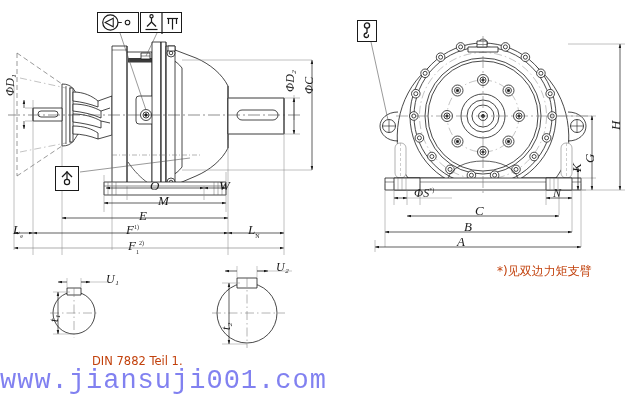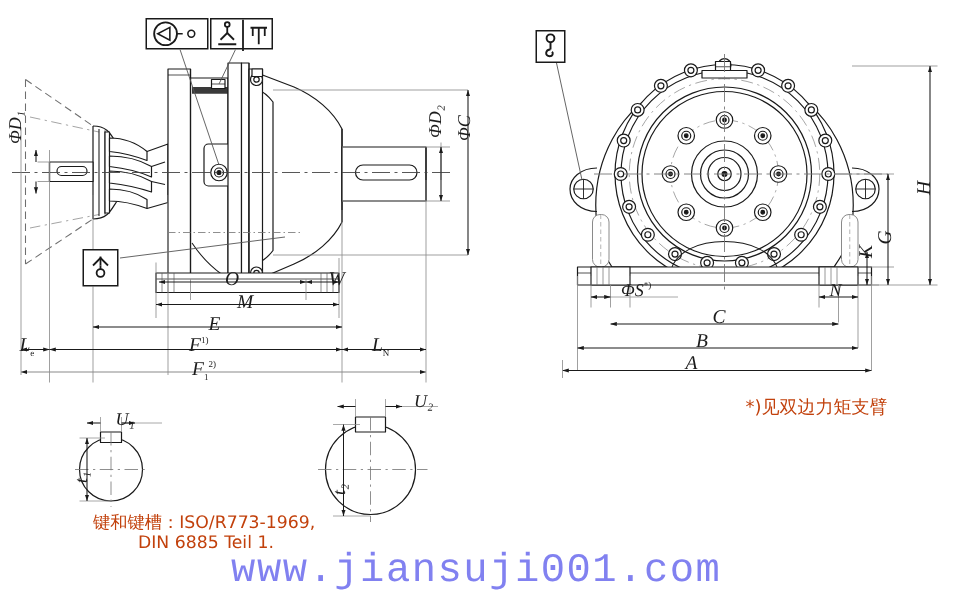--- a/index.html
+++ b/index.html
@@ -9,21 +9,21 @@
     color:#1a1a1a;
   }
   #sheet{position:absolute;left:0;top:0;width:635px;height:409px;}
   svg.draw{position:absolute;left:0;top:0;width:635px;height:409px;}
   .lbl{position:absolute;font-family:"Liberation Serif",serif;font-style:italic;color:#1c1c1c;white-space:nowrap;}
   .lbl.up{font-style:normal;}
   .sup{font-style:normal;font-size:6px;vertical-align:super;}
   .sub{font-style:normal;font-size:6px;vertical-align:sub;}
   .cjk{font-family:"DejaVu Sans","Liberation Sans",sans-serif;font-style:normal;color:#c2410c;}
   #watermark{
-    position:absolute;left:0;top:366px;width:635px;text-align:center;
+    position:absolute;left:0;top:366px;width:635px;text-align:left;
     font-family:"Liberation Mono","DejaVu Sans Mono",monospace;
     font-size:27px;color:#7b7bf0;letter-spacing:1px;
     opacity:.95;
   }
 </style>
 </head>
 <body>
 
 <div id="sheet">
 
@@ -483,26 +483,25 @@
 <div class="lbl" style="left:569px;top:172px;font-size:13px;transform:rotate(-90deg);transform-origin:left top;">K</div>
 
 <div class="lbl up" style="left:414px;top:186px;font-size:12px;">
   <span style="font-style:italic;">ΦS</span><span class="sup">*)</span>
 </div>
 <div class="lbl" style="left:553px;top:186px;font-size:12px;">N</div>
 <div class="lbl" style="left:475px;top:203px;font-size:13px;">C</div>
 <div class="lbl" style="left:464px;top:219px;font-size:13px;">B</div>
 <div class="lbl" style="left:457px;top:234px;font-size:13px;">A</div>
 
-<div class="lbl" style="left:77px;top:272px;font-size:12px;">U₁</div>
+<div class="lbl" style="left:106px;top:272px;font-size:12px;">U₁</div>
 <div class="lbl" style="left:47px;top:322px;font-size:12px;transform:rotate(-90deg);transform-origin:left top;">t₁</div>
 
 <div class="lbl" style="left:276px;top:260px;font-size:12px;">U₂</div>
 <div class="lbl" style="left:219px;top:330px;font-size:12px;transform:rotate(-90deg);transform-origin:left top;">t₂</div>
 
-<div class="cjk" style="position:absolute;left:62px;top:341px;font-size:11.5px;line-height:14px;">键和键槽：ISO/R773-1969,</div>
-<div class="cjk" style="position:absolute;left:92px;top:354px;font-size:11.5px;line-height:14px;">DIN 6885 Teil 1.</div>
+<div class="cjk" style="position:absolute;left:92px;top:354px;font-size:11.5px;line-height:14px;">DIN 7882 Teil 1.</div>
 
 <div class="cjk" style="position:absolute;left:497px;top:263px;font-size:12px;">*)见双边力矩支臂</div>
 
 <div id="watermark">www.jiansuji001.com</div>
 
 </div>
 
 </body></html>

